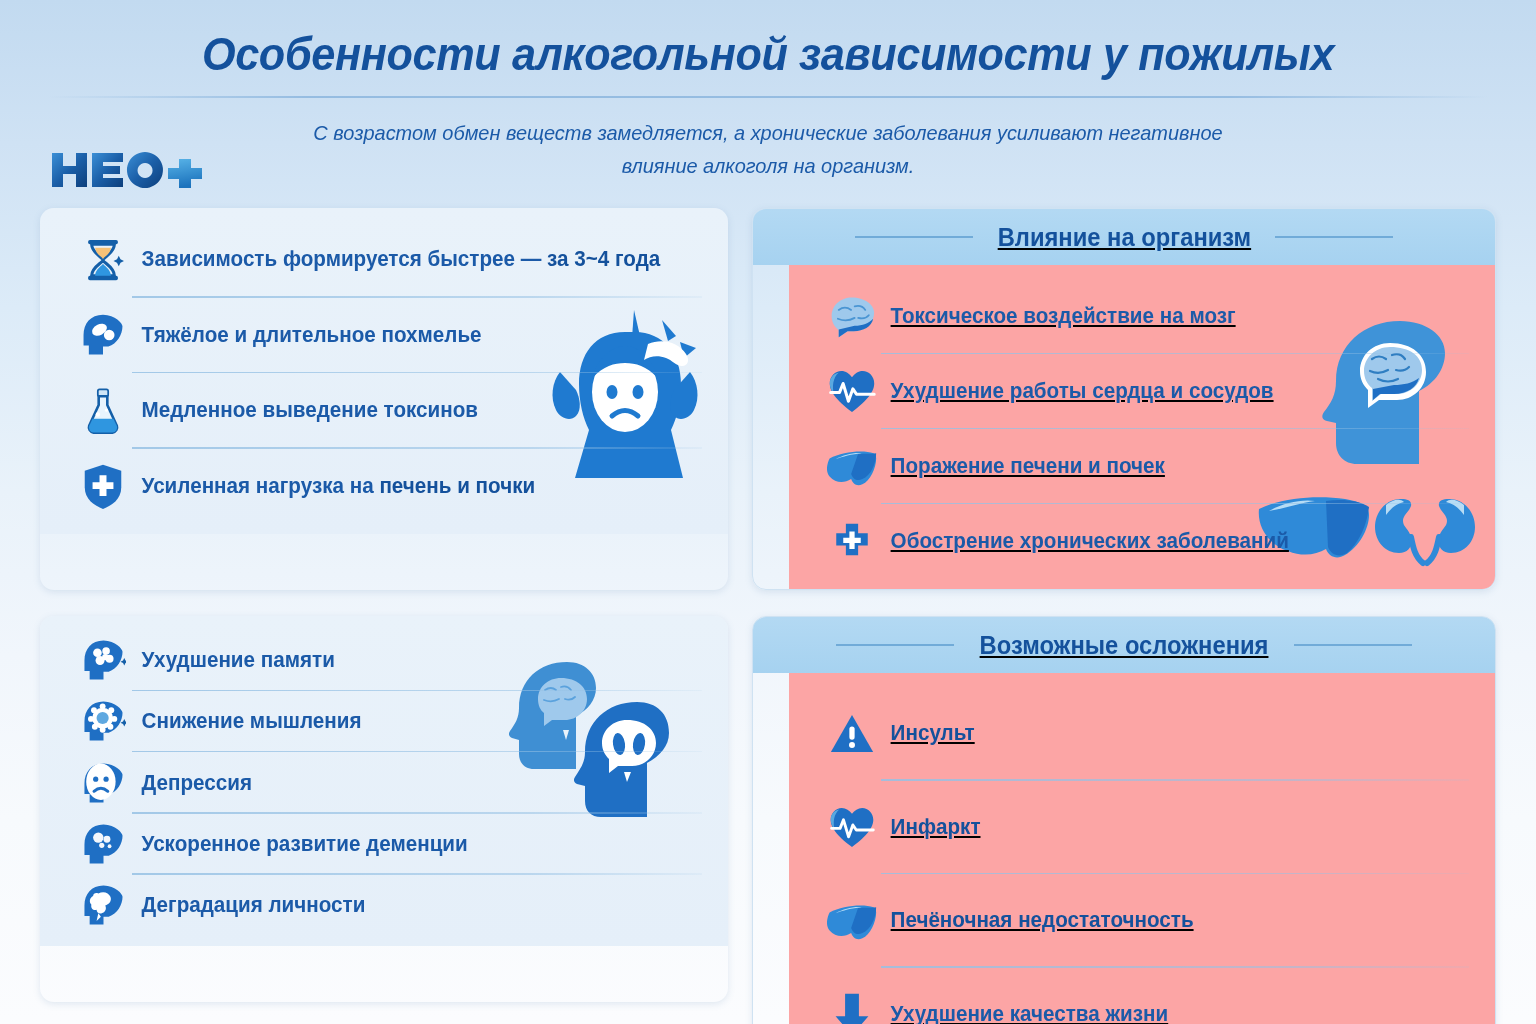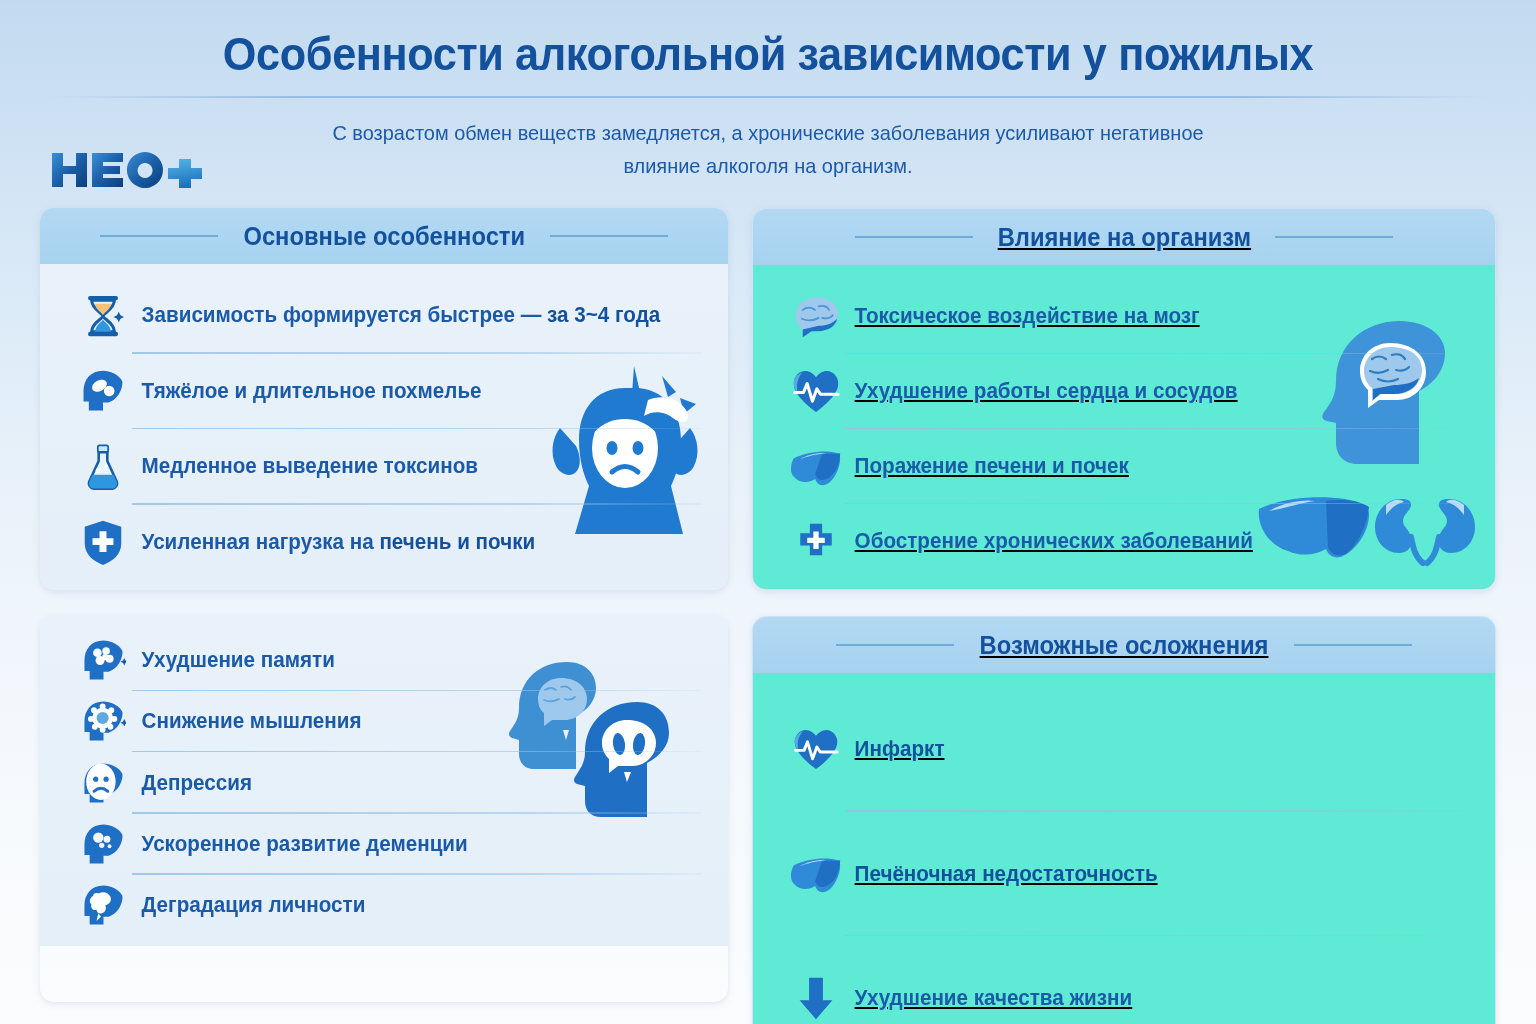--- a/index.html
+++ b/index.html
@@ -21,20 +21,21 @@
                 #f7fafd 80%,
                 #fbfcfe 100%);
     position: relative;
   }
 
   
   #header {
     position: relative;
     width: 1241px;
     height: 205px;
+    font-style: italic;
   }
 
   #page-title {
     position: absolute;
     top: 27px;
     left: 0;
     width: 1536px;
     text-align: center;
     font-size: 46px;
     font-weight: bold;
@@ -113,21 +114,21 @@
     white-space: nowrap;
     transform: scaleX(0.95);
   }
 
   .card-body {
     position: relative;
     height: calc(100% - 56px);
     padding: 14px 0 10px 0;
   }
   .tint .card-body { background: linear-gradient(180deg,#e9f2fa 0%, #e5eff9 100%); }
-  .plain .card-body { background: #5eead4; }
+  .plain .card-body { background: #fca5a5; margin-left: 36px; }
   .plain { border: 1px solid #cfe2f2; text-decoration: underline; }
 
   .rows {
     position: relative;
     z-index: 2;
     display: flex;
     flex-direction: column;
     height: 100%;
     justify-content: space-around;
   }
@@ -213,25 +214,20 @@
       <path d="M44 6 h31 v9 h-20 v4 h17 v8 h-17 v4 h20 v9 h-31 Z" fill="url(#lg1)"></path>
 
       <path d="M97 5 a18 18 0 1 1 -0.1 0 Z M97 16 a7.5 7.5 0 1 0 0.1 0 Z" fill="url(#lg1)" fill-rule="evenodd"></path>
 
       <path d="M131 12 h12 v9 h11 v11 h-11 v9 h-12 v-9 h-11 V21 h11 Z" fill="url(#lg2)"></path>
     </svg>
   </div>
 </div>
 
 <div class="card tint" id="card-0">
-  <div class="card-head">
-    <span class="head-rule"></span>
-    <span class="card-head-title">Основные особенности</span>
-    <span class="head-rule"></span>
-  </div>
   <div class="card-body">
 
     <div class="illus" id="illus-0">
       <svg viewBox="0 0 190 200" width="190" height="200" aria-hidden="true">
         <g fill="#1f7ad0">
           <path d="M104 10 l6 26 -8 2 Z"></path>
           <path d="M132 20 l14 16 -8 5 Z"></path>
           <path d="M150 42 l16 6 -12 10 Z"></path>
         </g>
 
@@ -536,20 +532,32 @@
 
 <div class="card plain" id="card-3">
   <div class="card-head">
     <span class="head-rule"></span>
     <span class="card-head-title">Возможные осложнения</span>
     <span class="head-rule"></span>
   </div>
   <div class="card-body">
     <div class="rows">
 
+      <div class="row">
+        <span class="row-icon">
+          <svg class="ic" viewBox="0 0 50 46" width="44" height="41" aria-hidden="true">
+            <path d="M25 2 L49 44 H1 Z" fill="#1f6fc4"></path>
+            <rect x="22" y="15" width="6" height="15" rx="3" fill="#ffffff"></rect>
+            <circle cx="25" cy="36" r="3.4" fill="#ffffff"></circle>
+          </svg>
+        </span>
+        <span class="row-text">
+          <b>Инсульт</b>
+        </span>
+      </div>
 
       <div class="row">
         <span class="row-icon">
           <svg class="ic" viewBox="0 0 54 50" width="46" height="43" aria-hidden="true">
             <path d="M27 48 C8 34 2 24 2 16 C2 8 8 2 15 2 c5 0 9 3 12 7 c3 -4 7 -7 12 -7 c7 0 13 6 13 14 c0 8 -6 18 -25 32 Z" fill="#1f6fc4"></path>
             <path d="M12 4 c-6 1 -10 6 -10 12 c0 4 2 8 5 13 c-3 -10 -1 -20 5 -25 Z" fill="#5aa9e0"></path>
             <path d="M3 26 h10 l4 -10 l6 20 l5 -14 l4 6 h20" stroke="#ffffff" stroke-width="3.4" fill="none" stroke-linejoin="round" stroke-linecap="round"></path>
           </svg>
         </span>
         <span class="row-text">

